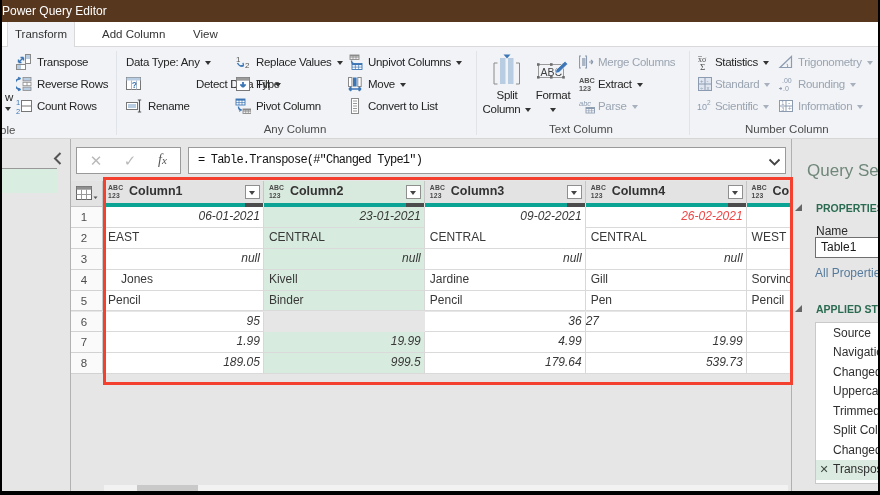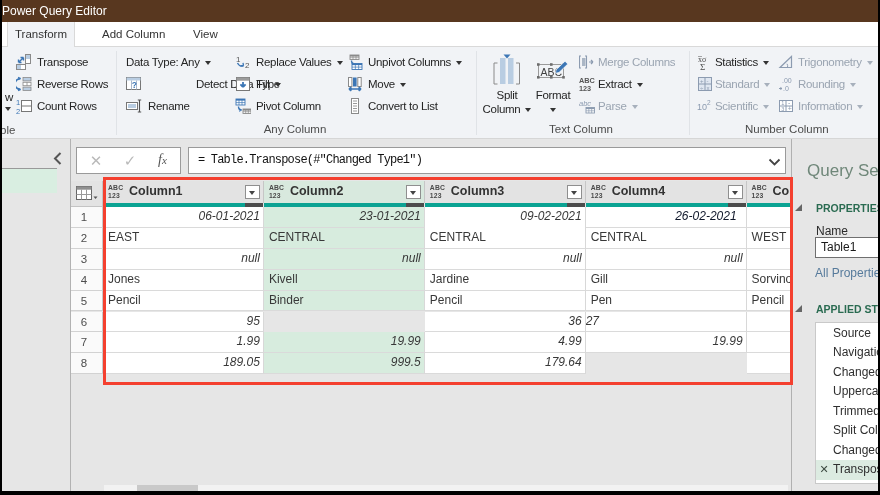--- a/index.html
+++ b/index.html
@@ -290,21 +290,21 @@
 <div class="a" style="left:0;top:0;width:160.9px;height:21.5px;background:#e3e3e3;border-right:1px solid #c6c6c6;"></div>
 <div class="a" style="left:5px;top:3px;font-size:6.8px;font-weight:bold;color:#4a4a4a;line-height:7.5px;letter-spacing:0.2px;">ABC<br>123</div>
 <div class="a" style="left:26px;top:0;height:21.5px;line-height:21.5px;font-size:12.5px;font-weight:bold;color:#333;">Column1</div>
 <div class="a" style="left:141.9px;top:4px;width:15px;height:14px;background:#fff;border:1px solid #8f8f8f;"></div>
 <div class="a" style="left:145.9px;top:9.5px;width:0;height:0;border-left:3.2px solid transparent;border-right:3.2px solid transparent;border-top:4px solid #444;"></div>
 <div class="a" style="left:0;top:21.5px;width:141.9px;height:4.5px;background:#0ba393;"></div>
 <div class="a" style="left:141.9px;top:21.5px;width:18px;height:4.5px;background:#4c4c4c;"></div>
 <div class="a" style="left:0;top:26.0px;width:160.9px;height:20.9px;background:#ffffff;border-right:1px solid #d8d8d8;border-bottom:1px solid #dadada;font-size:12px;color:#383838;line-height:19.9px;text-align:right;padding-right:3px;font-style:italic;">06-01-2021</div>
 <div class="a" style="left:0;top:46.9px;width:160.9px;height:20.9px;background:#ffffff;border-right:1px solid #d8d8d8;border-bottom:1px solid #dadada;font-size:12px;color:#383838;line-height:19.9px;padding-left:5px;">EAST</div>
 <div class="a" style="left:0;top:67.8px;width:160.9px;height:20.9px;background:#ffffff;border-right:1px solid #d8d8d8;border-bottom:1px solid #dadada;font-size:12px;color:#383838;line-height:19.9px;text-align:right;padding-right:3px;font-style:italic;">null</div>
-<div class="a" style="left:0;top:88.7px;width:160.9px;height:20.9px;background:#ffffff;border-right:1px solid #d8d8d8;border-bottom:1px solid #dadada;font-size:12px;color:#383838;line-height:19.9px;padding-left:5px;">Jones</div>
+<div class="a" style="left:0;top:88.7px;width:160.9px;height:20.9px;background:#ffffff;border-right:1px solid #d8d8d8;border-bottom:1px solid #dadada;font-size:12px;color:#383838;line-height:19.9px;padding-left:18px;">Jones</div>
 <div class="a" style="left:0;top:109.6px;width:160.9px;height:20.9px;background:#ffffff;border-right:1px solid #d8d8d8;border-bottom:1px solid #dadada;font-size:12px;color:#383838;line-height:19.9px;padding-left:5px;">Pencil</div>
 <div class="a" style="left:0;top:130.5px;width:160.9px;height:20.9px;background:#ffffff;border-right:1px solid #d8d8d8;border-bottom:1px solid #dadada;font-size:12px;color:#383838;line-height:19.9px;text-align:right;padding-right:3px;font-style:italic;">95</div>
 <div class="a" style="left:0;top:151.4px;width:160.9px;height:20.9px;background:#ffffff;border-right:1px solid #d8d8d8;border-bottom:1px solid #dadada;font-size:12px;color:#383838;line-height:19.9px;text-align:right;padding-right:3px;font-style:italic;">1.99</div>
 <div class="a" style="left:0;top:172.3px;width:160.9px;height:20.9px;background:#ffffff;border-right:1px solid #d8d8d8;border-bottom:1px solid #dadada;font-size:12px;color:#383838;line-height:19.9px;text-align:right;padding-right:3px;font-style:italic;">189.05</div>
 </div>
 <div class="a" style="left:263.9px;top:181.0px;width:160.9px;height:193.2px;overflow:hidden;">
 <div class="a" style="left:0;top:0;width:160.9px;height:21.5px;background:#d8e9de;border-right:1px solid #c6c6c6;"></div>
 <div class="a" style="left:5px;top:3px;font-size:6.8px;font-weight:bold;color:#4a4a4a;line-height:7.5px;letter-spacing:0.2px;">ABC<br>123</div>
 <div class="a" style="left:26px;top:0;height:21.5px;line-height:21.5px;font-size:12.5px;font-weight:bold;color:#333;">Column2</div>
 <div class="a" style="left:141.9px;top:4px;width:15px;height:14px;background:#fff;border:1px solid #8f8f8f;"></div>
@@ -337,27 +337,28 @@
 <div class="a" style="left:0;top:172.3px;width:160.9px;height:20.9px;background:#ffffff;border-right:1px solid #d8d8d8;border-bottom:1px solid #dadada;font-size:12px;color:#383838;line-height:19.9px;text-align:right;padding-right:3px;font-style:italic;">179.64</div>
 </div>
 <div class="a" style="left:585.7px;top:181.0px;width:160.9px;height:193.2px;overflow:hidden;">
 <div class="a" style="left:0;top:0;width:160.9px;height:21.5px;background:#e3e3e3;border-right:1px solid #c6c6c6;"></div>
 <div class="a" style="left:5px;top:3px;font-size:6.8px;font-weight:bold;color:#4a4a4a;line-height:7.5px;letter-spacing:0.2px;">ABC<br>123</div>
 <div class="a" style="left:26px;top:0;height:21.5px;line-height:21.5px;font-size:12.5px;font-weight:bold;color:#333;">Column4</div>
 <div class="a" style="left:141.9px;top:4px;width:15px;height:14px;background:#fff;border:1px solid #8f8f8f;"></div>
 <div class="a" style="left:145.9px;top:9.5px;width:0;height:0;border-left:3.2px solid transparent;border-right:3.2px solid transparent;border-top:4px solid #444;"></div>
 <div class="a" style="left:0;top:21.5px;width:141.9px;height:4.5px;background:#0ba393;"></div>
 <div class="a" style="left:141.9px;top:21.5px;width:18px;height:4.5px;background:#4c4c4c;"></div>
-<div class="a" style="left:0;top:26.0px;width:160.9px;height:20.9px;background:#ffffff;border-right:1px solid #d8d8d8;border-bottom:1px solid #dadada;font-size:12px;color:#0f172a;line-height:19.9px;text-align:right;padding-right:9px;font-style:italic;">26-02-2021</div>
+<div class="a" style="left:0;top:26.0px;width:160.9px;height:20.9px;background:#ffffff;border-right:1px solid #d8d8d8;border-bottom:1px solid #dadada;font-size:12px;color:#ef4444;line-height:19.9px;text-align:right;padding-right:3px;font-style:italic;">26-02-2021</div>
 <div class="a" style="left:0;top:46.9px;width:160.9px;height:20.9px;background:#ffffff;border-right:1px solid #d8d8d8;border-bottom:1px solid #dadada;font-size:12px;color:#383838;line-height:19.9px;padding-left:5px;">CENTRAL</div>
 <div class="a" style="left:0;top:67.8px;width:160.9px;height:20.9px;background:#ffffff;border-right:1px solid #d8d8d8;border-bottom:1px solid #dadada;font-size:12px;color:#383838;line-height:19.9px;text-align:right;padding-right:3px;font-style:italic;">null</div>
 <div class="a" style="left:0;top:88.7px;width:160.9px;height:20.9px;background:#ffffff;border-right:1px solid #d8d8d8;border-bottom:1px solid #dadada;font-size:12px;color:#383838;line-height:19.9px;padding-left:5px;">Gill</div>
 <div class="a" style="left:0;top:109.6px;width:160.9px;height:20.9px;background:#ffffff;border-right:1px solid #d8d8d8;border-bottom:1px solid #dadada;font-size:12px;color:#383838;line-height:19.9px;padding-left:5px;">Pen</div>
 <div class="a" style="left:0;top:130.5px;width:160.9px;height:20.9px;background:#ffffff;border-right:1px solid #d8d8d8;border-bottom:1px solid #dadada;font-size:12px;color:#383838;line-height:19.9px;padding-right:3px;font-style:italic;">27</div>
 <div class="a" style="left:0;top:151.4px;width:160.9px;height:20.9px;background:#ffffff;border-right:1px solid #d8d8d8;border-bottom:1px solid #dadada;font-size:12px;color:#383838;line-height:19.9px;text-align:right;padding-right:3px;font-style:italic;">19.99</div>
+<div class="a" style="left:0;top:172.3px;width:160.9px;height:20.9px;background:#ffffff;border-right:1px solid #d8d8d8;border-bottom:1px solid #dadada;font-size:12px;color:#383838;line-height:19.9px;text-align:right;padding-right:3px;font-style:italic;">539.73</div>
 </div>
 <div class="a" style="left:746.6px;top:181.0px;width:43.4px;height:193.2px;overflow:hidden;">
 <div class="a" style="left:0;top:0;width:160.9px;height:21.5px;background:#e3e3e3;border-right:1px solid #c6c6c6;"></div>
 <div class="a" style="left:5px;top:3px;font-size:6.8px;font-weight:bold;color:#4a4a4a;line-height:7.5px;letter-spacing:0.2px;">ABC<br>123</div>
 <div class="a" style="left:26px;top:0;height:21.5px;line-height:21.5px;font-size:12.5px;font-weight:bold;color:#333;">Column5</div>
 
 <div class="a" style="left:0;top:21.5px;width:141.9px;height:4.5px;background:#0ba393;"></div>
 
 <div class="a" style="left:0;top:26.0px;width:160.9px;height:20.9px;background:#ffffff;border-right:1px solid #d8d8d8;border-bottom:1px solid #dadada;font-size:12px;color:#383838;line-height:19.9px;text-align:right;padding-right:3px;font-style:italic;"></div>
 <div class="a" style="left:0;top:46.9px;width:160.9px;height:20.9px;background:#ffffff;border-right:1px solid #d8d8d8;border-bottom:1px solid #dadada;font-size:12px;color:#383838;line-height:19.9px;padding-left:5px;">WEST</div>

